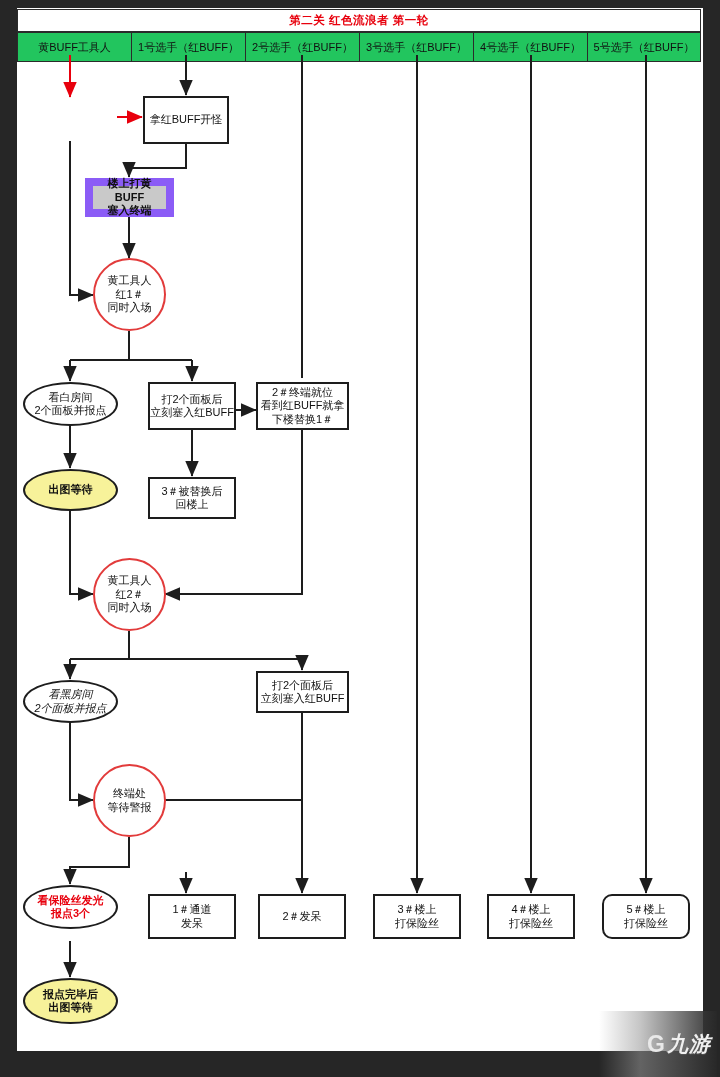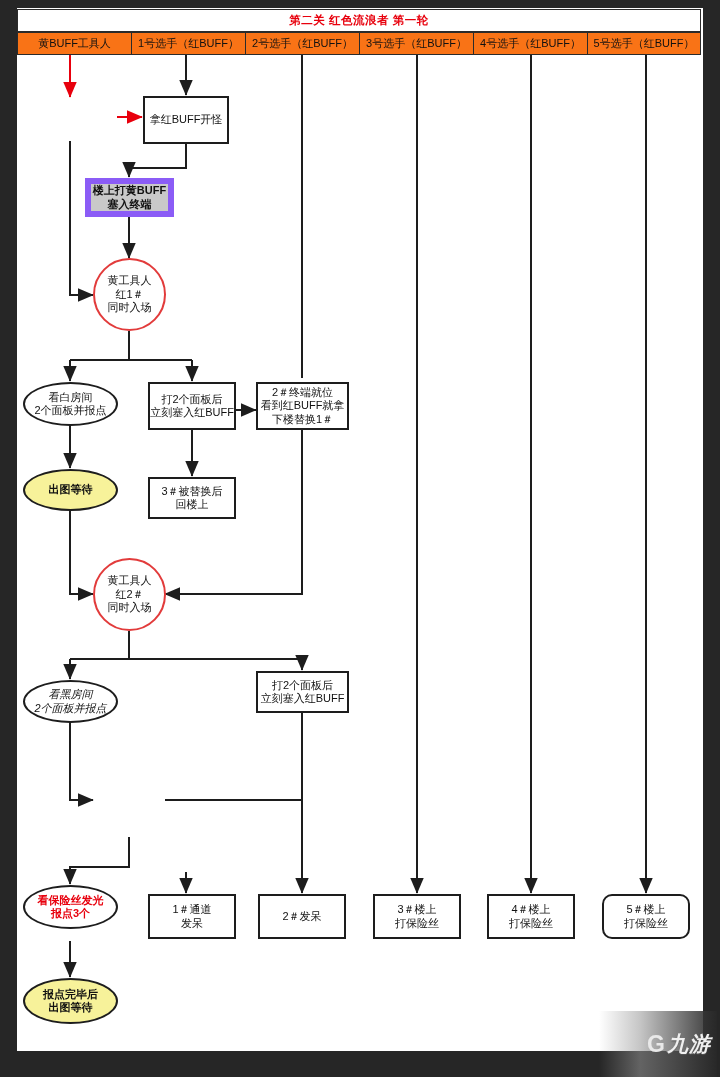--- a/index.html
+++ b/index.html
@@ -4,31 +4,31 @@
 <style>
   html,body{margin:0;padding:0;background:#262626;}
   body{font-family:"Liberation Sans","DejaVu Sans",sans-serif;}
   #page{position:relative;width:720px;height:1077px;background:#262626;overflow:hidden;}
   #sheet{position:absolute;left:17px;top:8px;width:686px;height:1043px;background:#ffffff;}
   
   .title-cell{position:absolute;left:17px;top:9px;width:684px;height:23px;
     border:1px solid #2b2b2b;box-sizing:border-box;background:#fff;
     display:flex;align-items:center;justify-content:center;}
   .title-text{color:#e8000d;font-size:11.5px;font-weight:bold;letter-spacing:.5px;}
-  .col-head{position:absolute;top:32px;height:23px;border:1px solid #2b2b2b;
-    box-sizing:border-box;background:#f97316;display:flex;align-items:center;
+  .col-head{position:absolute;top:32px;height:30px;border:1px solid #2b2b2b;
+    box-sizing:border-box;background:#22c55e;display:flex;align-items:center;
     justify-content:center;font-size:11px;color:#111;white-space:nowrap;}
   
   #canvas{position:absolute;left:0;top:0;width:720px;height:1077px;}
   
   .node{position:absolute;display:flex;align-items:center;justify-content:center;
     text-align:center;box-sizing:border-box;}
   .node span{display:block;line-height:1.22;}
   .rect{border:2px solid #1d1d1d;background:#ffffff;font-size:11px;color:#111;}
-  .rect-blue{border:6px solid #8b5cf6;background:#c9c9c9;font-size:11px;color:#111;font-weight:bold;}
+  .rect-blue{border:8px solid #8b5cf6;background:#c9c9c9;font-size:11px;color:#111;font-weight:bold;}
   .ell{font-size:11px;color:#111;}
   .ell-yellow{background:#f7f29a;border:2px solid #1d1d1d;border-radius:50%;font-weight:bold;}
   .ell-white{background:#ffffff;border:2px solid #1d1d1d;border-radius:50%;}
   .ell-redtext{background:#ffffff;border:2px solid #1d1d1d;border-radius:50%;
     color:#e8000d;font-weight:bold;}
   .circ-red{background:#ffffff;border:2px solid #e23b3b;border-radius:50%;font-size:11px;color:#111;}
   
   #wm{position:absolute;right:3px;bottom:0px;width:118px;height:66px;
     background:linear-gradient(90deg,rgba(255,255,255,0) 0%,rgba(150,150,150,.55) 35%,rgba(40,40,40,.95) 100%);
     display:flex;align-items:center;justify-content:flex-end;overflow:hidden;}
@@ -199,20 +199,26 @@
     </div>
   </div>
 
   <div class="node rect" style="left:256px;top:671px;width:93px;height:42px;">
     <div>
       <span>打2个面板后</span>
       <span>立刻塞入红BUFF</span>
     </div>
   </div>
 
+  <div class="node circ-red" style="left:93px;top:764px;width:73px;height:73px;">
+    <div>
+      <span>终端处</span>
+      <span>等待警报</span>
+    </div>
+  </div>
 
   <div class="node ell ell-redtext" style="left:23px;top:885px;width:95px;height:44px;">
     <div>
       <span>看保险丝发光</span>
       <span>报点3个</span>
     </div>
   </div>
 
   <div class="node ell ell-yellow" style="left:23px;top:978px;width:95px;height:46px;">
     <div>

